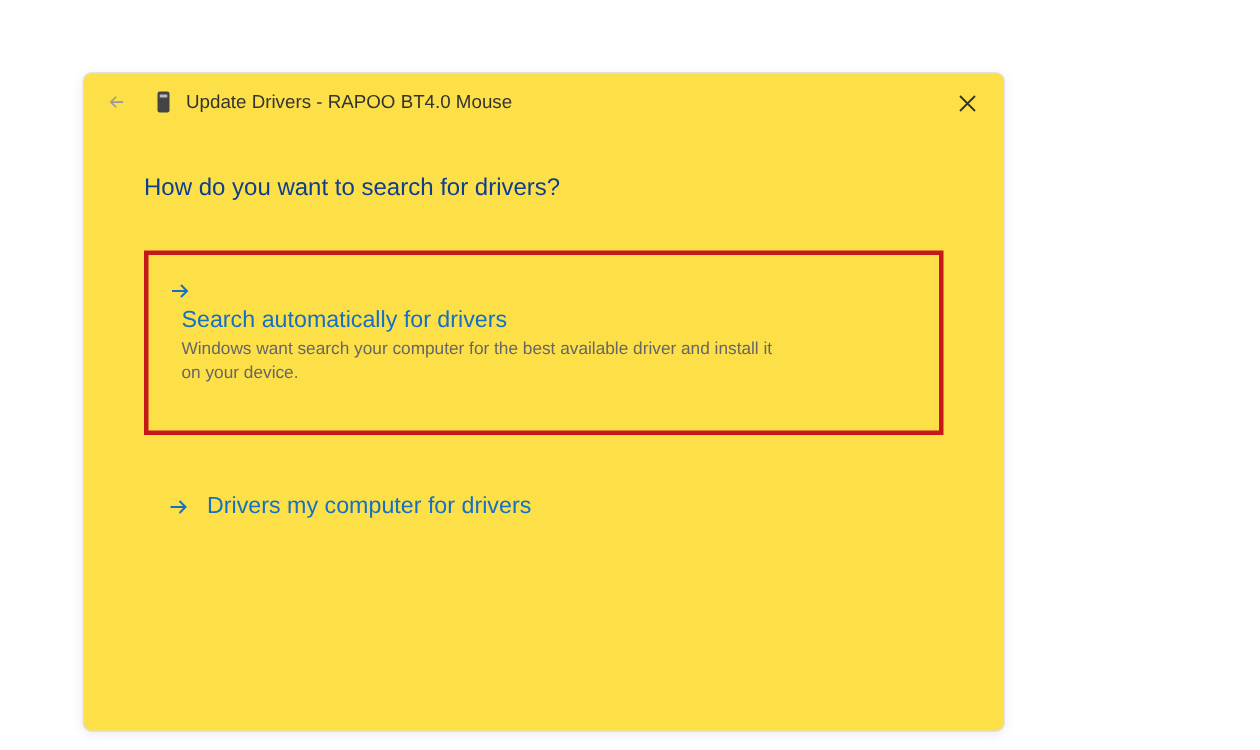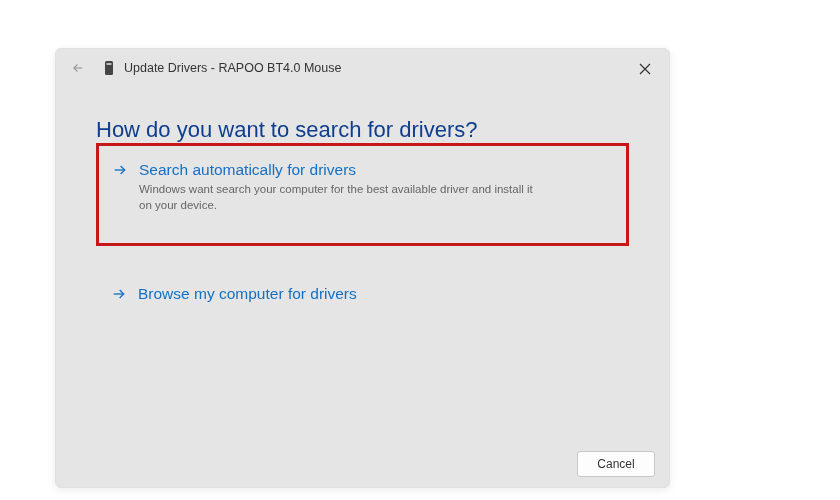--- a/index.html
+++ b/index.html
@@ -13,21 +13,21 @@
       width: 840px;
       height: 500px;
       position: relative;
     }
     .dialog {
       position: absolute;
       left: 55px;
       top: 48px;
       width: 615px;
       height: 440px;
-      background: #e5e5e5;
+      background: #fde047;
       border: 1px solid #e0e0e0;
       border-radius: 6px;
       box-shadow: 0 2px 8px rgba(0,0,0,0.08);
       display: flex;
       flex-direction: column;
     }
     .titlebar {
       height: 38px;
       display: flex;
       align-items: center;
@@ -68,34 +68,36 @@
       justify-content: center;
       cursor: pointer;
       font-size: 16px;
       color: #333;
     }
     .content {
       flex: 1;
       padding: 30px 40px 0 40px;
     }
     .heading {
-      font-size: 22px;
+      font-size: 16px;
       color: #0f3e8f;
       font-weight: 400;
+      margin-bottom: 32px;
     }
     .option {
       display: flex;
       align-items: flex-start;
       padding: 16px 14px 18px 14px;
       cursor: pointer;
       margin-bottom: 22px;
     }
     .option.highlighted {
       border: 3px solid #c61818;
       padding: 14px 12px 30px 12px;
+      flex-direction: column;
     }
     .option-arrow {
       width: 18px;
       height: 18px;
       margin-top: 2px;
       flex-shrink: 0;
       color: #1470c5;
     }
     .option-text {
       margin-left: 10px;
@@ -176,22 +178,19 @@
     </div>
 
     <div class="option">
       <div class="option-arrow">
         <svg width="18" height="16" viewBox="0 0 24 24" fill="none" stroke="currentColor" stroke-width="2">
           <path d="M4 12h15"></path>
           <path d="M13 6l6 6-6 6"></path>
         </svg>
       </div>
       <div class="option-text">
-        <div class="option-title">Browse my computer for drivers</div>
+        <div class="option-title">Drivers my computer for drivers</div>
       </div>
     </div>
   </div>
 
-  <div class="footer">
-    <button class="cancel-btn">Cancel</button>
-  </div>
 
 </div>
 
 </body></html>

